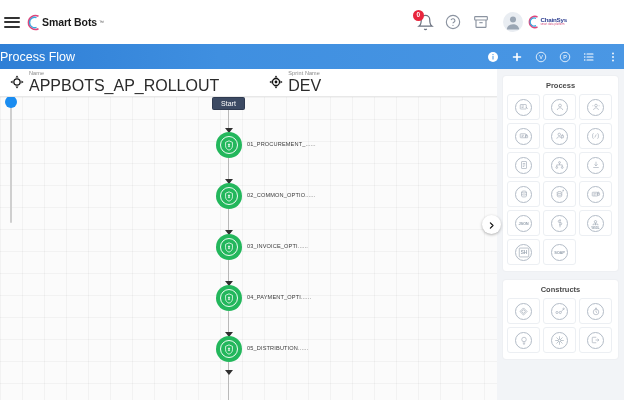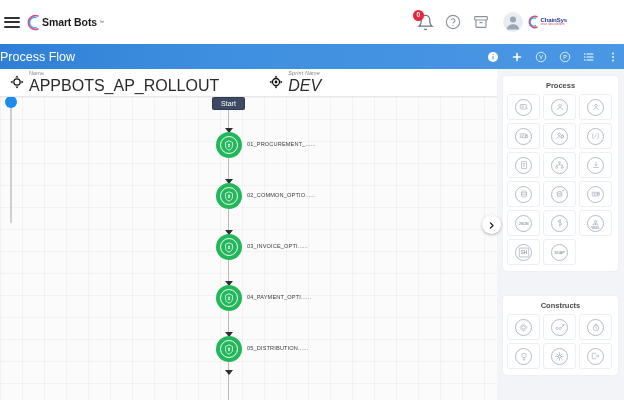--- a/index.html
+++ b/index.html
@@ -80,21 +80,21 @@
   .bb-ic { color:#fff; cursor:pointer; display:flex; align-items:center; justify-content:center;}
 
   
   .metastrip {
     position:absolute; left:0; top:69px; width:624px; height:28px;
     background:#ffffff; display:flex; align-items:center;
     border-bottom:1px solid #e8e8e8;
   }
   .meta-item { display:flex; align-items:center; gap:5px; }
   .meta-item.m1 { margin-left:10px; }
-  .meta-item.m2 { margin-left:50px;font-style:italic; }
+  .meta-item.m2 { margin-left:50px; }
   .meta-item.m3 { margin-left:48px; }
   .meta-ic { width:14px; height:14px; color:#111; flex:0 0 auto; }
   .meta-txt { display:flex; flex-direction:column; line-height:1.1; }
   .meta-label { font-size:5.5px; color:#888; letter-spacing:.1px; }
   .meta-value { font-size:16px; color:#2b2b2b; margin-top:1px; white-space:nowrap;text-align:right;}
 
   
   .canvas {
     position:absolute; left:0; top:97px; width:497px; height:303px;
     background-color:#fbfbfb;
@@ -162,21 +162,21 @@
 
   
   .palette {
     position:absolute; left:497px; top:69px; width:127px; height:331px;
     background:#f2f4f7; padding:7px 6px; overflow:hidden;
   }
   .pal-card {
     background:#ffffff; border-radius:3px; padding:5px 4px 6px 4px;
     box-shadow:0 0 2px rgba(0,0,0,.07);
   }
-  .pal-card + .pal-card { margin-top:25px; }
+  .pal-card + .pal-card { margin-top:9px; }
   .pal-title {
     text-align:center; font-size:7.5px; color:#4a4a4a; font-weight:bold;
     margin-bottom:4px;
   }
   .pal-grid { display:flex; flex-wrap:wrap; gap:3px; justify-content:flex-start; }
   .pal-item {
     width:33px; height:26px; background:#fff;
     border:1px solid #eceff3; border-radius:3px;
     display:flex; align-items:center; justify-content:center;
     cursor:pointer;

